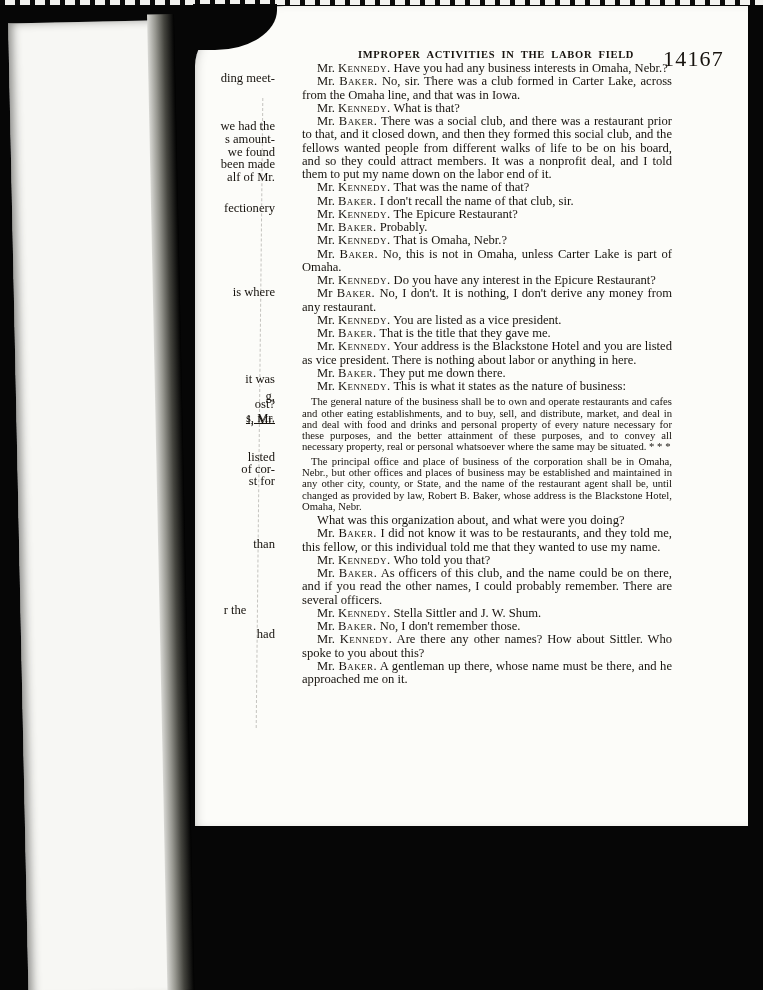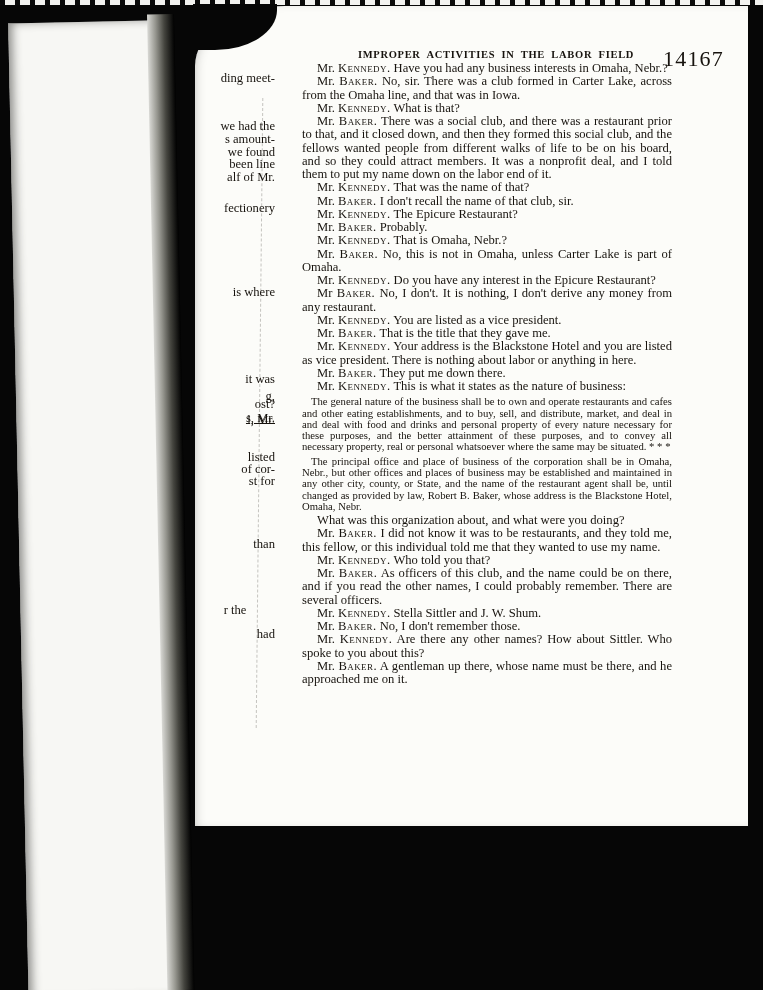--- a/index.html
+++ b/index.html
@@ -95,21 +95,21 @@
   <div class="crease-line"></div>
 
   <div class="header-title">IMPROPER ACTIVITIES IN THE LABOR FIELD</div>
   <div class="page-number">14167</div>
 
   <div class="fragments-layer">
       <div class="fragment" style="top: 66px;"><span>ding meet-</span></div>
       <div class="fragment" style="top: 114px;"><span>we had the</span></div>
       <div class="fragment" style="top: 127px;"><span>s amount-</span></div>
       <div class="fragment" style="top: 140px;"><span>we found</span></div>
-      <div class="fragment" style="top: 152px;"><span>been line</span></div>
+      <div class="fragment" style="top: 152px;"><span>been made</span></div>
       <div class="fragment" style="top: 165px;"><span>alf of Mr.</span></div>
       <div class="fragment" style="top: 196px;"><span>fectionery</span></div>
       <div class="fragment" style="top: 280px;"><span>is where</span></div>
       <div class="fragment" style="top: 367px;"><span>it was</span></div>
       <div class="fragment" style="top: 384px;"><span>g,</span></div>
       <div class="fragment" style="top: 392px;"><span>ost?</span></div>
       <div class="fragment" style="top: 406px; text-decoration: underline;"><span>s, Mr.</span></div>
       <div class="fragment" style="top: 408px;"><span>l, Mr.</span></div>
       <div class="fragment" style="top: 445px;"><span>listed</span></div>
       <div class="fragment" style="top: 457px;"><span>of cor-</span></div>

